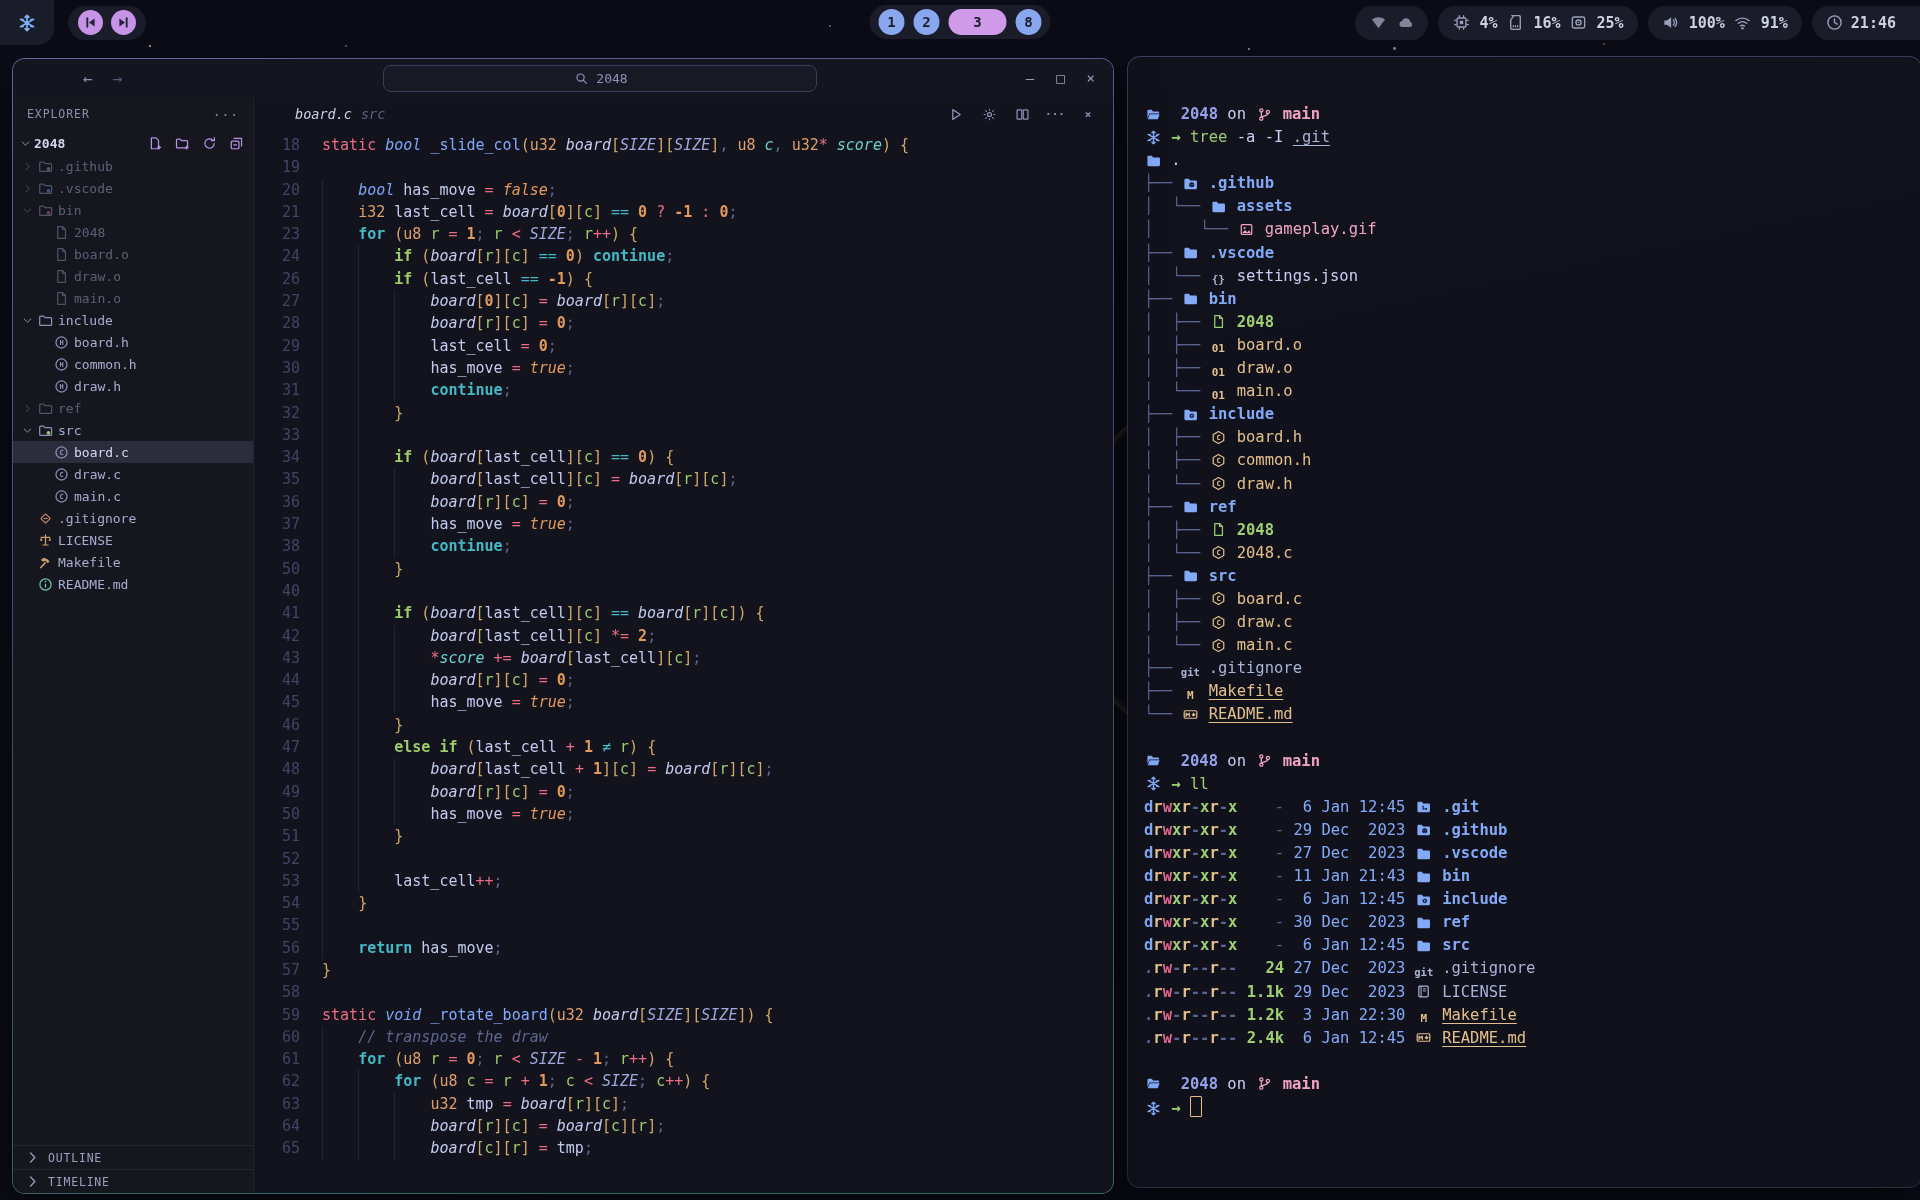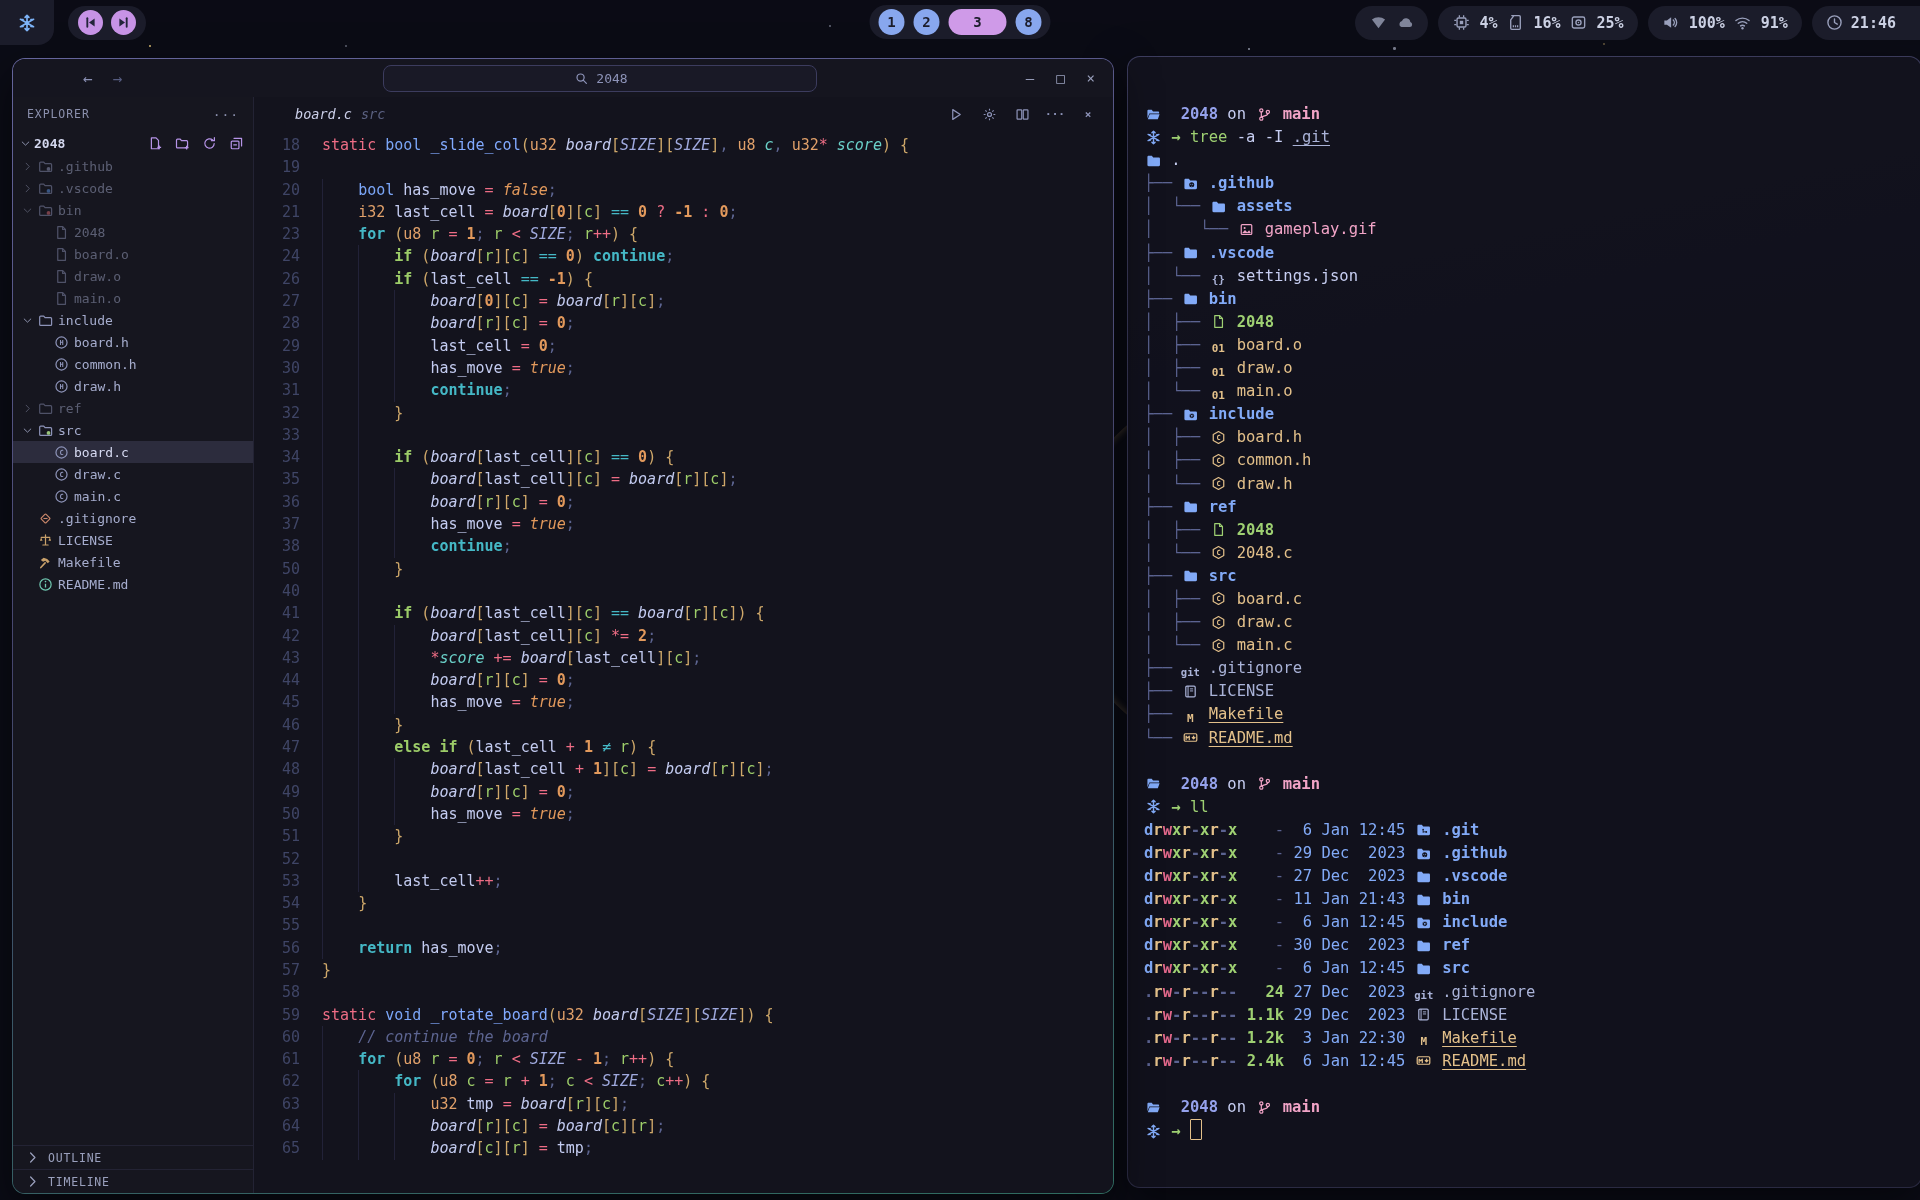--- a/index.html
+++ b/index.html
@@ -80,21 +80,21 @@
   
   #editor{flex:1;display:flex;flex-direction:column;background:#13131d;min-width:0}
   #tabbar{flex:0 0 34px;display:flex;align-items:center;padding:0 16px;color:#c9cde8;font-size:13.5px}
   .tab-file{font-style:italic;margin:0 9px 0 7px;color:#ccd0ea}
   .tab-hint{color:#5b6181;font-style:italic}
   .tab-acts{margin-left:auto;display:flex;gap:15px;color:#8d93b8;align-items:center}
   #code{flex:1;position:relative;font-size:15px;line-height:22.3px;padding-top:3px;overflow:hidden}
   .cl{height:22.3px;white-space:pre;position:relative}
   .ln{display:inline-block;width:46px;text-align:right;color:#3f4566;margin-right:22px}
   .gd{position:absolute;top:0;bottom:0;width:1px;background:#222238}
-  .k{color:var(--sx-k)} .s{color:var(--sx-s);} .t{color:var(--sx-t)}
+  .k{color:var(--sx-k)} .s{color:var(--sx-s);font-style:italic} .t{color:var(--sx-t)}
   .f{color:var(--sx-f)} .v{color:var(--sx-v)} .b{color:var(--sx-v);font-style:italic}
   .i{color:var(--sx-i)} .n{color:var(--sx-n);font-weight:bold} .l{color:var(--sx-n);font-style:italic}
   .o{color:var(--sx-o)} .e{color:var(--sx-e)} .g{color:var(--sx-g);font-weight:bold}
   .y{color:var(--sx-e);font-weight:bold} .p{color:var(--sx-p)} .z{color:var(--sx-z)}
   .C{color:var(--sx-C);font-style:italic} .m{color:var(--sx-z);font-style:italic} .w{color:var(--sx-v)}
 
   
   #termwrap{position:absolute;left:1127px;top:56px;width:793px;height:1130px;border-radius:13px;
             padding:1px;background:linear-gradient(168deg,#3d3d5e,#292940);z-index:3;
             box-shadow:0 16px 44px rgba(0,0,0,.5)}
@@ -762,21 +762,21 @@
             <div class="cl"><span class="gd" style="left:calc(68px + 0ch)"></span><span class="gd" style="left:calc(68px + 4ch)"></span><span class="gd" style="left:calc(68px + 8ch)"></span><span class="ln">50</span><span class="ct"><span class="w">            </span><span class="v">has_move</span><span class="w"> </span><span class="o">=</span><span class="w"> </span><span class="l">true</span><span class="z">;</span></span></div>
             <div class="cl"><span class="gd" style="left:calc(68px + 0ch)"></span><span class="gd" style="left:calc(68px + 4ch)"></span><span class="ln">51</span><span class="ct"><span class="w">        </span><span class="p">}</span></span></div>
             <div class="cl"><span class="gd" style="left:calc(68px + 0ch)"></span><span class="gd" style="left:calc(68px + 4ch)"></span><span class="ln">52</span><span class="ct"></span></div>
             <div class="cl"><span class="gd" style="left:calc(68px + 0ch)"></span><span class="gd" style="left:calc(68px + 4ch)"></span><span class="ln">53</span><span class="ct"><span class="w">        </span><span class="v">last_cell</span><span class="o">++</span><span class="z">;</span></span></div>
             <div class="cl"><span class="gd" style="left:calc(68px + 0ch)"></span><span class="ln">54</span><span class="ct"><span class="w">    </span><span class="p">}</span></span></div>
             <div class="cl"><span class="gd" style="left:calc(68px + 0ch)"></span><span class="ln">55</span><span class="ct"></span></div>
             <div class="cl"><span class="gd" style="left:calc(68px + 0ch)"></span><span class="ln">56</span><span class="ct"><span class="w">    </span><span class="y">return </span><span class="v">has_move</span><span class="z">;</span></span></div>
             <div class="cl"><span class="ln">57</span><span class="ct"><span class="p">}</span></span></div>
             <div class="cl"><span class="ln">58</span><span class="ct"></span></div>
             <div class="cl"><span class="ln">59</span><span class="ct"><span class="k">static </span><span class="s">void </span><span class="f">_rotate_board</span><span class="p">(</span><span class="t">u32 </span><span class="b">board</span><span class="p">[</span><span class="C">SIZE</span><span class="p">][</span><span class="C">SIZE</span><span class="p">]</span><span class="p">)</span><span class="w"> </span><span class="p">{</span></span></div>
-            <div class="cl"><span class="gd" style="left:calc(68px + 0ch)"></span><span class="ln">60</span><span class="ct"><span class="w">    </span><span class="m">// continue the board</span></span></div>
+            <div class="cl"><span class="gd" style="left:calc(68px + 0ch)"></span><span class="ln">60</span><span class="ct"><span class="w">    </span><span class="m">// transpose the draw</span></span></div>
             <div class="cl"><span class="gd" style="left:calc(68px + 0ch)"></span><span class="ln">61</span><span class="ct"><span class="w">    </span><span class="y">for </span><span class="p">(</span><span class="t">u8 </span><span class="i">r</span><span class="w"> </span><span class="o">=</span><span class="w"> </span><span class="n">0</span><span class="z">; </span><span class="i">r</span><span class="w"> </span><span class="o">&lt;</span><span class="w"> </span><span class="C">SIZE</span><span class="w"> </span><span class="o">-</span><span class="w"> </span><span class="n">1</span><span class="z">; </span><span class="i">r</span><span class="o">++</span><span class="p">)</span><span class="w"> </span><span class="p">{</span></span></div>
             <div class="cl"><span class="gd" style="left:calc(68px + 0ch)"></span><span class="gd" style="left:calc(68px + 4ch)"></span><span class="ln">62</span><span class="ct"><span class="w">        </span><span class="y">for </span><span class="p">(</span><span class="t">u8 </span><span class="i">c</span><span class="w"> </span><span class="o">=</span><span class="w"> </span><span class="i">r</span><span class="w"> </span><span class="o">+</span><span class="w"> </span><span class="n">1</span><span class="z">; </span><span class="i">c</span><span class="w"> </span><span class="o">&lt;</span><span class="w"> </span><span class="C">SIZE</span><span class="z">; </span><span class="i">c</span><span class="o">++</span><span class="p">)</span><span class="w"> </span><span class="p">{</span></span></div>
             <div class="cl"><span class="gd" style="left:calc(68px + 0ch)"></span><span class="gd" style="left:calc(68px + 4ch)"></span><span class="gd" style="left:calc(68px + 8ch)"></span><span class="ln">63</span><span class="ct"><span class="w">            </span><span class="t">u32 </span><span class="v">tmp</span><span class="w"> </span><span class="o">=</span><span class="w"> </span><span class="b">board</span><span class="p">[</span><span class="i">r</span><span class="p">][</span><span class="i">c</span><span class="p">]</span><span class="z">;</span></span></div>
             <div class="cl"><span class="gd" style="left:calc(68px + 0ch)"></span><span class="gd" style="left:calc(68px + 4ch)"></span><span class="gd" style="left:calc(68px + 8ch)"></span><span class="ln">64</span><span class="ct"><span class="w">            </span><span class="b">board</span><span class="p">[</span><span class="i">r</span><span class="p">][</span><span class="i">c</span><span class="p">]</span><span class="w"> </span><span class="o">=</span><span class="w"> </span><span class="b">board</span><span class="p">[</span><span class="i">c</span><span class="p">][</span><span class="i">r</span><span class="p">]</span><span class="z">;</span></span></div>
             <div class="cl"><span class="gd" style="left:calc(68px + 0ch)"></span><span class="gd" style="left:calc(68px + 4ch)"></span><span class="gd" style="left:calc(68px + 8ch)"></span><span class="ln">65</span><span class="ct"><span class="w">            </span><span class="b">board</span><span class="p">[</span><span class="i">c</span><span class="p">][</span><span class="i">r</span><span class="p">]</span><span class="w"> </span><span class="o">=</span><span class="w"> </span><span class="v">tmp</span><span class="z">;</span></span></div>
           </div>
     </div>
   </div>
  </div>
 </div>
@@ -869,25 +869,20 @@
           </svg></span><span class="" style="color:#c7cef2"> </span><span class="" style="color:#e3c08a">board.c</span></div>
       <div class="tl"><span class="" style="color:#5b6391">│  ├── </span><span class="ic" style="color:#e3c08a"><svg viewBox="0 0 16 16">
             <path d="M8 1.6l5.6 3.2v6.4L8 14.4 2.4 11.2V4.8z" fill="none" stroke="currentColor" stroke-width="1.3" stroke-linecap="round" stroke-linejoin="round"></path>
             <text x="8" y="10.9" font-size="7.5" text-anchor="middle" fill="currentColor" font-weight="bold" font-family="DejaVu Sans Mono,monospace">C</text>
           </svg></span><span class="" style="color:#c7cef2"> </span><span class="" style="color:#e3c08a">draw.c</span></div>
       <div class="tl"><span class="" style="color:#5b6391">│  └── </span><span class="ic" style="color:#e3c08a"><svg viewBox="0 0 16 16">
             <path d="M8 1.6l5.6 3.2v6.4L8 14.4 2.4 11.2V4.8z" fill="none" stroke="currentColor" stroke-width="1.3" stroke-linecap="round" stroke-linejoin="round"></path>
             <text x="8" y="10.9" font-size="7.5" text-anchor="middle" fill="currentColor" font-weight="bold" font-family="DejaVu Sans Mono,monospace">C</text>
           </svg></span><span class="" style="color:#c7cef2"> </span><span class="" style="color:#e3c08a">main.c</span></div>
       <div class="tl"><span class="" style="color:#5b6391">├── </span><span class="ic" style="color:#aab3d8"><span class="tic" style="font-size:10.5px">git</span></span><span class="" style="color:#c7cef2"> </span><span class="" style="color:#aab3d8">.gitignore</span></div>
-      <div class="tl"><span class="" style="color:#5b6391">├── </span><span class="ic" style="color:#aab3d8"><svg viewBox="0 0 16 16">
-            <rect x="3" y="2.2" width="10" height="11.6" rx="1.2" fill="none" stroke="currentColor" stroke-width="1.3" stroke-linecap="round" stroke-linejoin="round"></rect>
-            <path d="M5.4 2.2v11.6" stroke="currentColor" stroke-width="1.1"></path>
-            <path d="M7.4 5.2h3.4M7.4 7.4h3.4" stroke="currentColor" stroke-width="1"></path>
-          </svg></span><span class="" style="color:#c7cef2"> </span><span class="" style="color:#aab3d8">LICENSE</span></div>
       <div class="tl"><span class="" style="color:#5b6391">├── </span><span class="ic" style="color:#e3c08a"><span class="tic" style="font-size:11px">M</span></span><span class="" style="color:#c7cef2"> </span><span class="tu" style="color:#e3c08a">Makefile</span></div>
       <div class="tl"><span class="" style="color:#5b6391">└── </span><span class="ic" style="color:#e3c08a"><svg viewBox="0 0 16 16">
             <rect x="1.3" y="4" width="13.4" height="8" rx="1.4" fill="none" stroke="currentColor" stroke-width="1.3" stroke-linecap="round" stroke-linejoin="round"></rect>
             <path d="M3.3 10.2V6.6L5 8.4l1.7-1.8v3.6" fill="none" stroke="currentColor" stroke-width="1.3" stroke-linecap="round" stroke-linejoin="round"></path>
             <path d="M11.3 6.4v3M11.3 9.4 9.9 8M11.3 9.4 12.7 8" fill="none" stroke="currentColor" stroke-width="1.3" stroke-linecap="round" stroke-linejoin="round"></path>
           </svg></span><span class="" style="color:#c7cef2"> </span><span class="tu" style="color:#e3c08a">README.md</span></div>
       <div class="tl"></div>
       <div class="tl"><span class="ic" style="color:#82aaf7"><svg viewBox="0 0 16 16">
             <path d="M1.5 4.1c0-.6.5-1.1 1.1-1.1h3.5l1.4 1.7h5.4c.6 0 1.1.5 1.1 1.1v1H3.6L1.5 12z" fill="currentColor"></path>
             <path d="M3.9 7.6h10.6L12.6 13H1.9z" fill="currentColor"></path>

